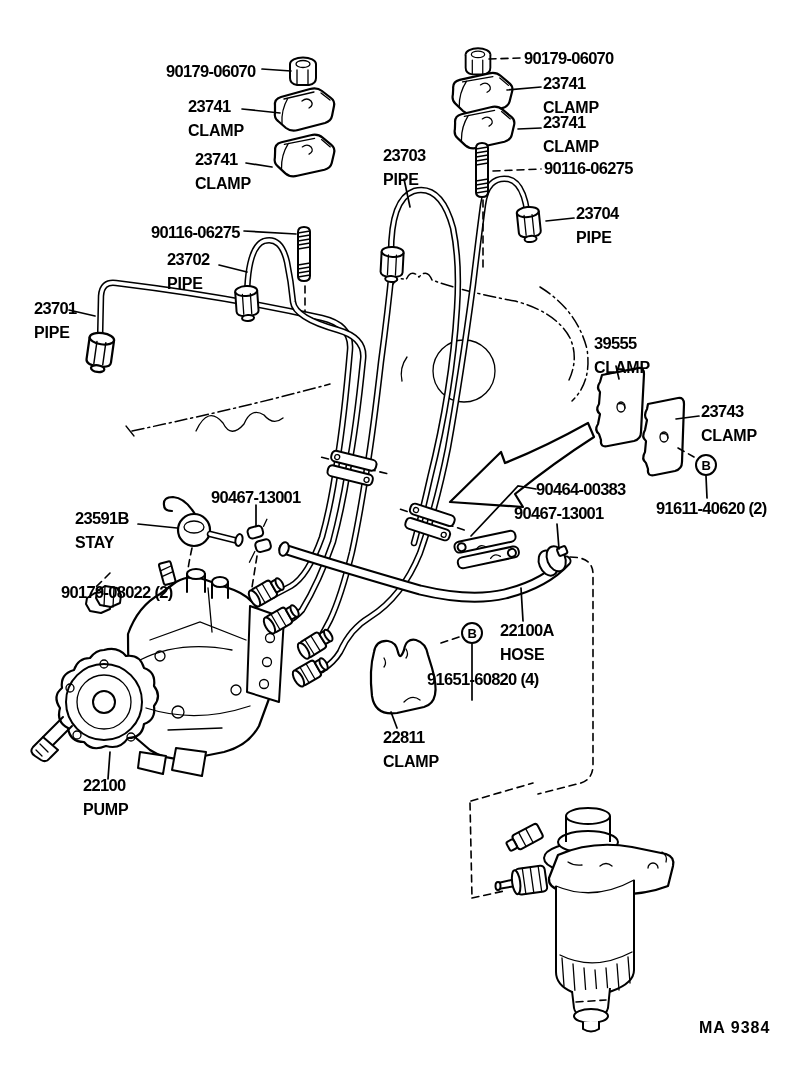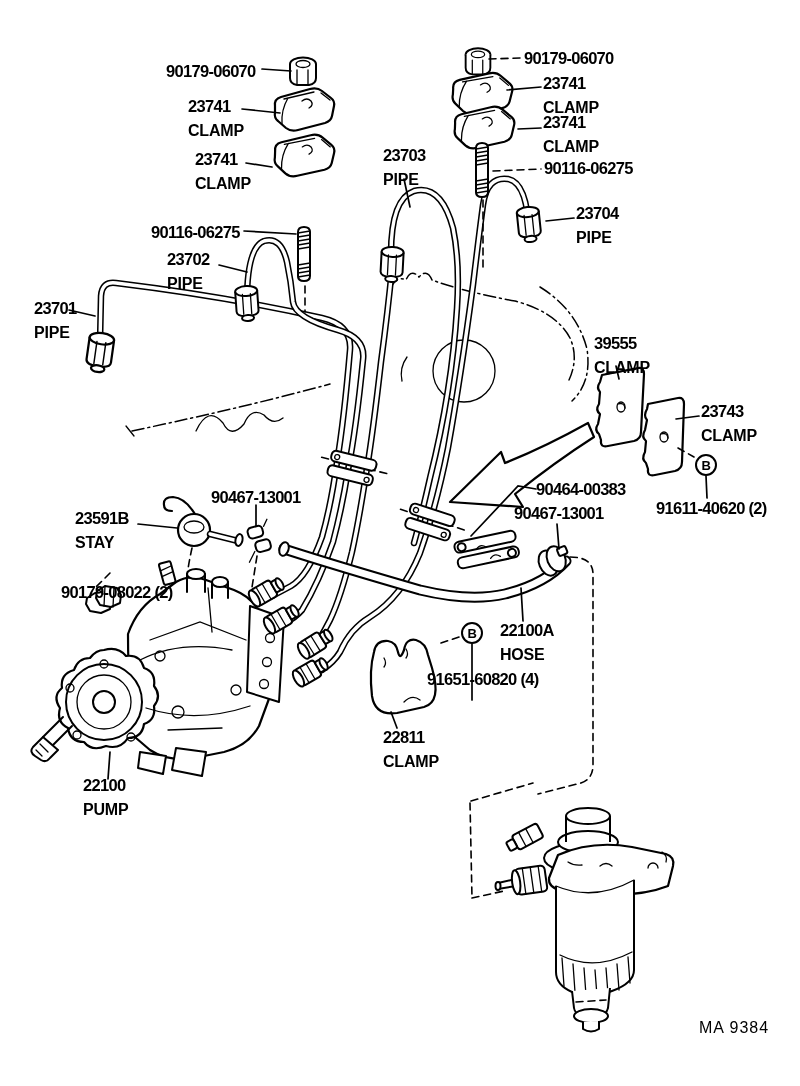--- a/index.html
+++ b/index.html
@@ -2,21 +2,21 @@
 <html><head>
 <meta charset="utf-8">
 <style>
   html,body{margin:0;padding:0;background:#fff;}
   #stage{position:relative;width:800px;height:1086px;background:#ffffff;overflow:hidden;
          font-family:"Liberation Sans",sans-serif;}
   #art{position:absolute;left:0;top:0;}
   .lbl{position:absolute;color:#000;font-weight:bold;line-height:1.02;white-space:nowrap;}
   .pn{display:block;font-size:16.5px;letter-spacing:-0.7px;}
   .pt{display:block;font-size:16px;letter-spacing:-0.2px;margin-top:8px;}
-  .footer{position:absolute;color:#000;font-weight:normal;font-size:16px;letter-spacing:1px;}
+  .footer{position:absolute;color:#000;font-weight:bold;font-size:16px;letter-spacing:1px;}
   
   .s2{stroke:#000;stroke-width:2;fill:none;stroke-linecap:round;stroke-linejoin:round;}
   .s22{stroke:#000;stroke-width:2.2;fill:none;stroke-linecap:round;stroke-linejoin:round;}
   .thin{stroke:#000;stroke-width:1.3;fill:none;stroke-linecap:round;}
   .fw{fill:#fff;stroke:#000;stroke-width:2.2;stroke-linejoin:round;}
   .fw2{fill:#fff;stroke:#000;stroke-width:2;stroke-linejoin:round;}
   .pipeO{stroke:#000;stroke-width:6.5;fill:none;stroke-linecap:round;}
   .pipeI{stroke:#fff;stroke-width:3.4;fill:none;stroke-linecap:round;}
   .hoseO{stroke:#000;stroke-width:11;fill:none;stroke-linecap:round;}
   .hoseI{stroke:#fff;stroke-width:7;fill:none;stroke-linecap:round;}

